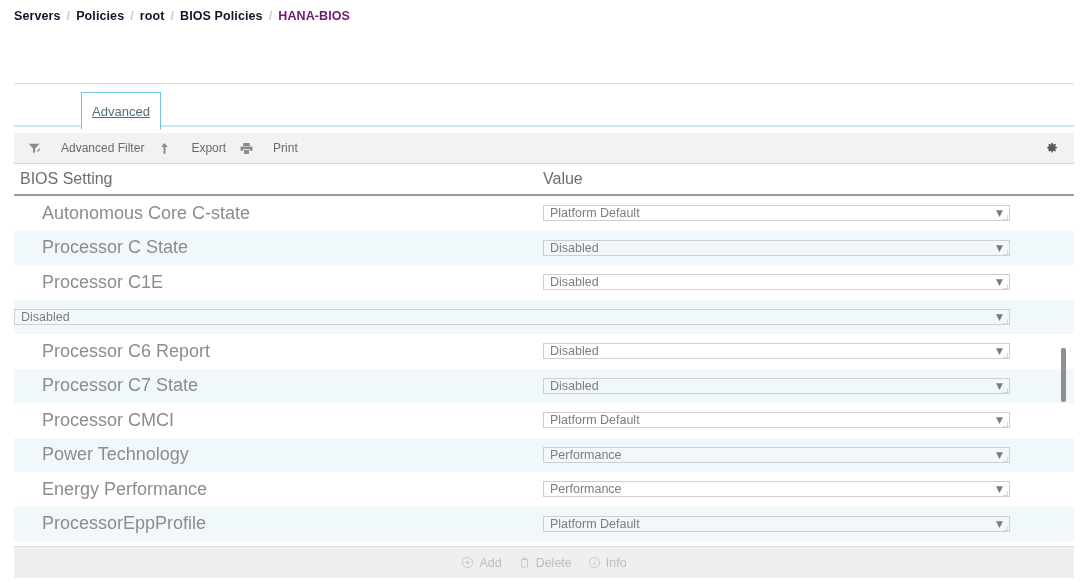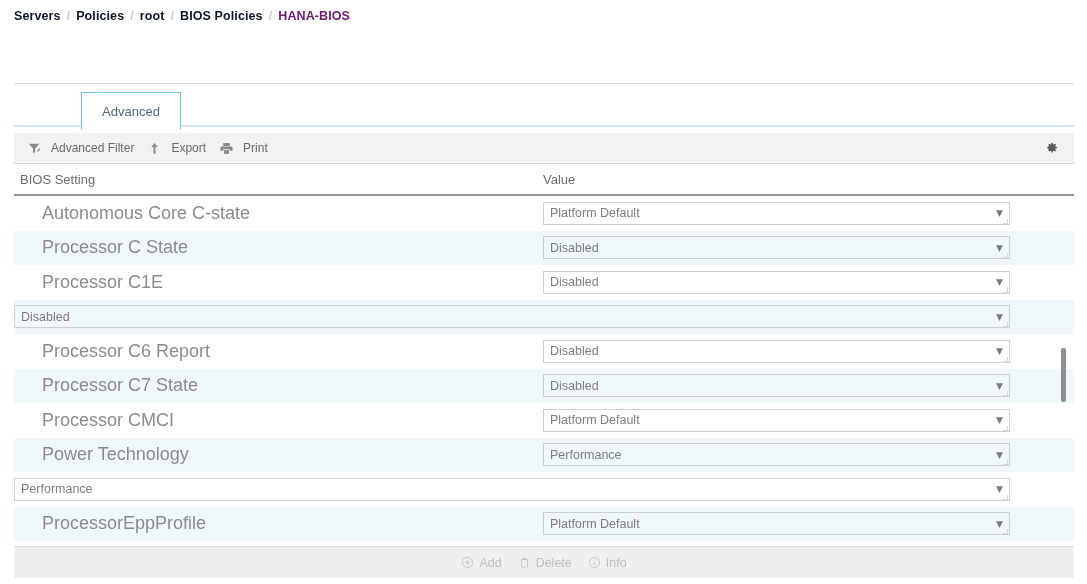--- a/index.html
+++ b/index.html
@@ -76,21 +76,21 @@
   .nav-chev.dbl { color: #8cc3de; font-size: 16px; }
 
   
   .toolbar {
     position: absolute; left: 14px; top: 133px; width: 1060px; height: 31px;
     background: #f2f2f2;
     border-bottom: 1px solid #d9d9d9;
     display: flex; align-items: center;
   }
   .tb-btn {
-    display: flex; align-items: center; gap: 10px;
+    display: flex; align-items: center; gap: 20px;
     margin-left: 14px; font-size: 12px; color: #6b6b6b; cursor: pointer;
     white-space: nowrap;
   }
   .tb-btn .ico { display:flex; align-items:center; width: 13px; height: 13px; color:#8a8a8a; }
   .tb-gear {
     margin-left: auto; margin-right: 14px;
     width: 18px; height: 18px; color: #5a5a5a; cursor: pointer;
     display: flex; align-items: center; justify-content: center;
   }
 
@@ -99,39 +99,39 @@
     position: absolute; left: 14px; top: 164px;
     width: 1060px; height: 382px;
     overflow: hidden;
     background: #fff;
   }
   .thead {
     height: 32px; display: flex; align-items: center;
     border-bottom: 2px solid #9a9a9a;
     background: #fff;
   }
-  .th { font-size: 13px; color: #6e6e6e; }
+  .th { font-size: 16px; color: #6e6e6e; }
   .th.col-setting { width: 529px; padding-left: 6px; }
   .th.col-value  { flex: 1; }
 
   .trow {
     height: 34.5px; display: flex; align-items: center;
     background: #ffffff;
   }
   .trow.alt { background: #f1f8fb; justify-content: flex-end; }
   .cell-setting {
     width: 529px; padding-left: 28px;
     font-size: 18px; color: #8c8c8c;
     white-space: nowrap; overflow: hidden;
   }
   .cell-value { flex: 1; padding-right: 64px; }
 
   .ddl {
     position: relative;
-    height: 23px; width: 100%;
+    height: 16px; width: 100%;
     border: 1px solid #cfcfcf;
     background: transparent;
     display: flex; align-items: center;
     padding-left: 6px;
     font-size: 12.5px; color: #7d7d7d;
     cursor: pointer;
   }
   .ddl .caret {
     position: absolute; right: 6px; top: 50%; transform: translateY(-50%);
     font-size: 9px; color: #7b7b7b;
@@ -170,21 +170,21 @@
 </style>
 </head>
 <body>
 
 <div id="app">
 
   <div class="breadcrumb" id="breadcrumb"><span class="crumb">Servers</span><span class="crumb-sep">/</span><span class="crumb">Policies</span><span class="crumb-sep">/</span><span class="crumb">root</span><span class="crumb-sep">/</span><span class="crumb">BIOS Policies</span><span class="crumb-sep">/</span><span class="crumb current">HANA-BIOS</span></div>
 
   <div class="tabbar" id="tabbar">
       <div class="tab" style="left: 20px; width: 57px;">Main</div>
-      <div class="tab active" style="left: 81px; width: 100px;">Advanced</div>
+      <div class="tab active" style="left: 81px; width: 80px; text-decoration: underline;">Advanced</div>
       <div class="tab" style="left: 185px; width: 110px;">Boot Options</div>
       <div class="tab" style="left: 300px; width: 160px;">Server Management</div>
       <div class="tab" style="left: 466px; width: 66px;">Events</div>
     </div>
   <div class="tabbar-underline"></div>
 
   <div class="subtabbar" id="subtabbar">
       <div class="nav-chev" style="left: 10px;">‹</div>
       <div class="subtab active" style="left: 32px; width: 105px;">Processor</div>
       <div class="subtab" style="left: 143px; width: 124px;">Intel Directed IO</div>
@@ -317,20 +317,21 @@
           <div class="cell-setting">Power Technology</div>
           <div class="cell-value">
             <div class="ddl">
               <span>Performance</span>
               <span class="caret">▼</span>
               <span class="grip"></span>
             </div>
           </div>
         </div>
         <div class="trow">
+          <div class="cell-setting">Energy Performance</div>
           <div class="cell-value">
             <div class="ddl">
               <span>Performance</span>
               <span class="caret">▼</span>
               <span class="grip"></span>
             </div>
           </div>
         </div>
         <div class="trow alt">
           <div class="cell-setting">ProcessorEppProfile</div>

